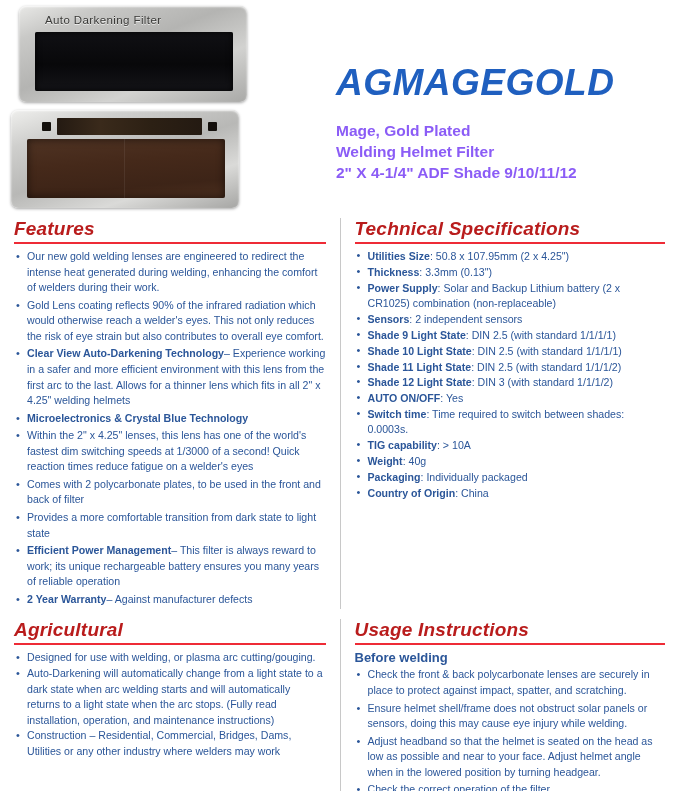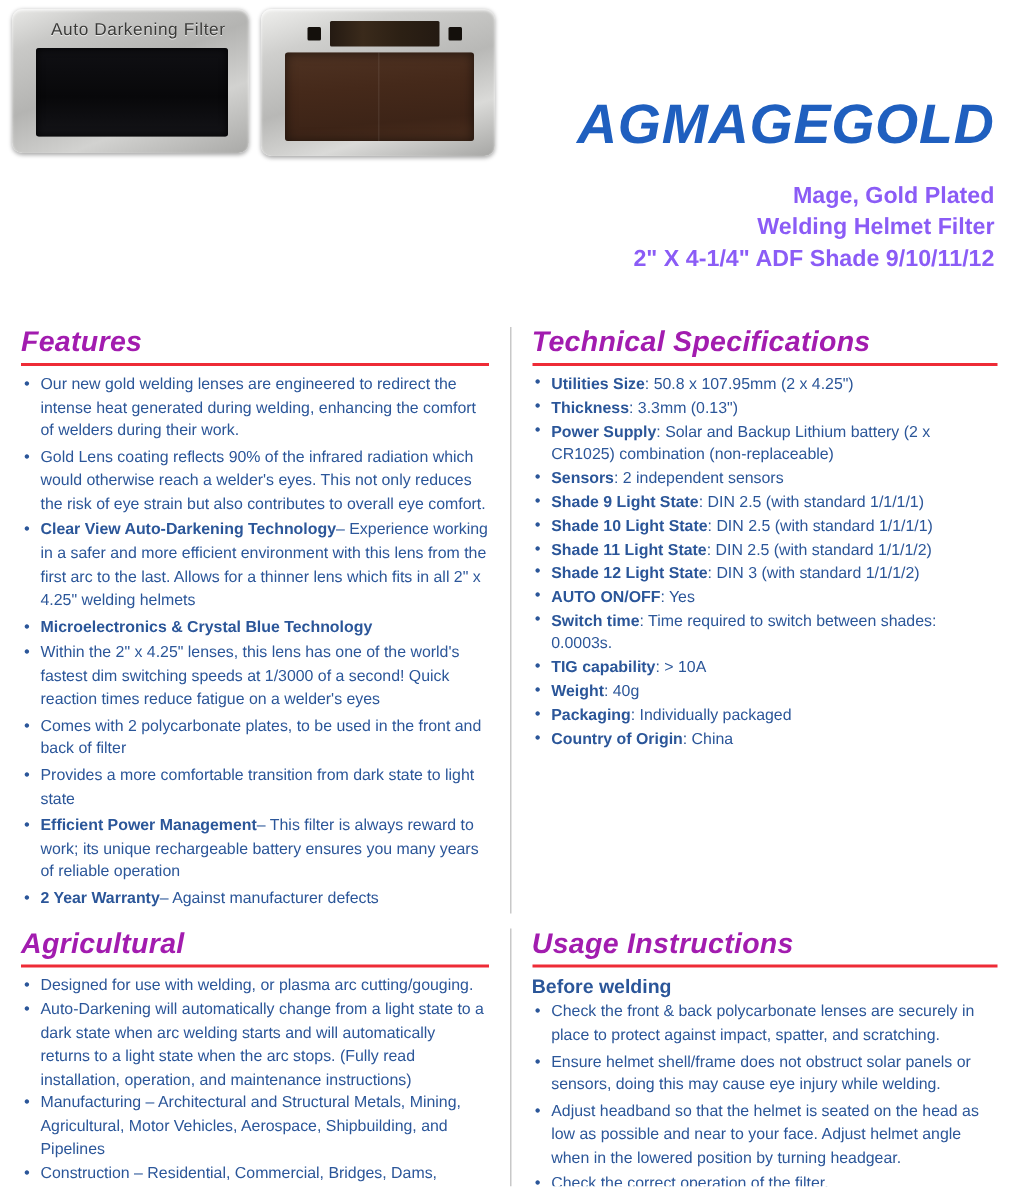--- a/index.html
+++ b/index.html
@@ -17,22 +17,23 @@
   }
 
   
   .header {
     display: flex;
     height: 218px;
     padding: 6px 0 0 0;
   }
   .hero-images {
     width: 330px;
-    padding-left: 0;
+    padding-left: 11px;
     display: flex;
+    flex-direction: column;
     gap: 8px;
   }
   .filter-front {
     width: 228px; height: 96px;
     border-radius: 7px;
     background: linear-gradient(158deg,#e8e8e6 0%,#c9c9c7 18%,#b4b4b2 45%,#d2d2d0 70%,#a9a9a7 100%);
     box-shadow: inset 0 1px 2px rgba(255,255,255,.85), 0 1px 3px rgba(0,0,0,.35);
     padding: 4px;
     position: relative;
     margin-left: 8px;
@@ -84,21 +85,21 @@
   }
   .filter-back .gold-lens::after {
     content:"";
     position:absolute; left:49%; top:0; bottom:0; width:1px;
     background: rgba(255,255,255,.07);
   }
 
   .title-block {
     flex: 1;
     padding: 58px 16px 0 6px;
-    text-align: right;
+    text-align: left;
   }
   .brand {
     font-size: 37px;
     font-weight: bold;
     font-style: italic;
     color: #1F5FBF;
     letter-spacing: .5px;
     line-height: 1;
     margin-bottom: 20px;
   }
@@ -115,21 +116,21 @@
     width: 339.5px;
     padding: 0 14px 0 14px;
     position: relative;
   }
   .col.right { border-left: 1px solid #c8c8c8; }
 
   .sec-title {
     font-size: 19px;
     font-weight: bold;
     font-style: italic;
-    color: #a21caf;
+    color: #b91c1c;
     margin: 0 0 2px 0;
     letter-spacing: .2px;
   }
   .rule {
     height: 2px;
     background: #ee2b36;
     margin: 0 0 5px 0;
   }
 
   ul.bl {
@@ -242,21 +243,20 @@
   </div>
 
   <div class="band lower">
 
     <div class="col left">
       <div class="sec-title">Agricultural</div>
       <div class="rule"></div>
       <ul class="bl tight" id="applications-list">
           <li><span>Designed for use with welding, or plasma arc cutting/gouging.</span></li>
           <li><span>Auto-Darkening will automatically change from a light state to a dark state when arc welding starts and will automatically returns to a light state when the arc stops. (Fully read installation, operation, and maintenance instructions)</span></li>
-          <li><span>Manufacturing – Architectural and Structural Metals, Mining, Agricultural, Motor Vehicles, Aerospace, Shipbuilding, and Pipelines</span></li>
           <li><span>Construction – Residential, Commercial, Bridges, Dams, Utilities or any other industry where welders may work</span></li>
         </ul>
     </div>
 
     <div class="col right">
       <div class="sec-title">Usage Instructions</div>
       <div class="rule"></div>
       <div class="subhead">Before welding</div>
       <ul class="bl" id="usage-list">
           <li><span>Check the front &amp; back polycarbonate lenses are securely in place to protect against impact, spatter, and scratching.</span></li>

